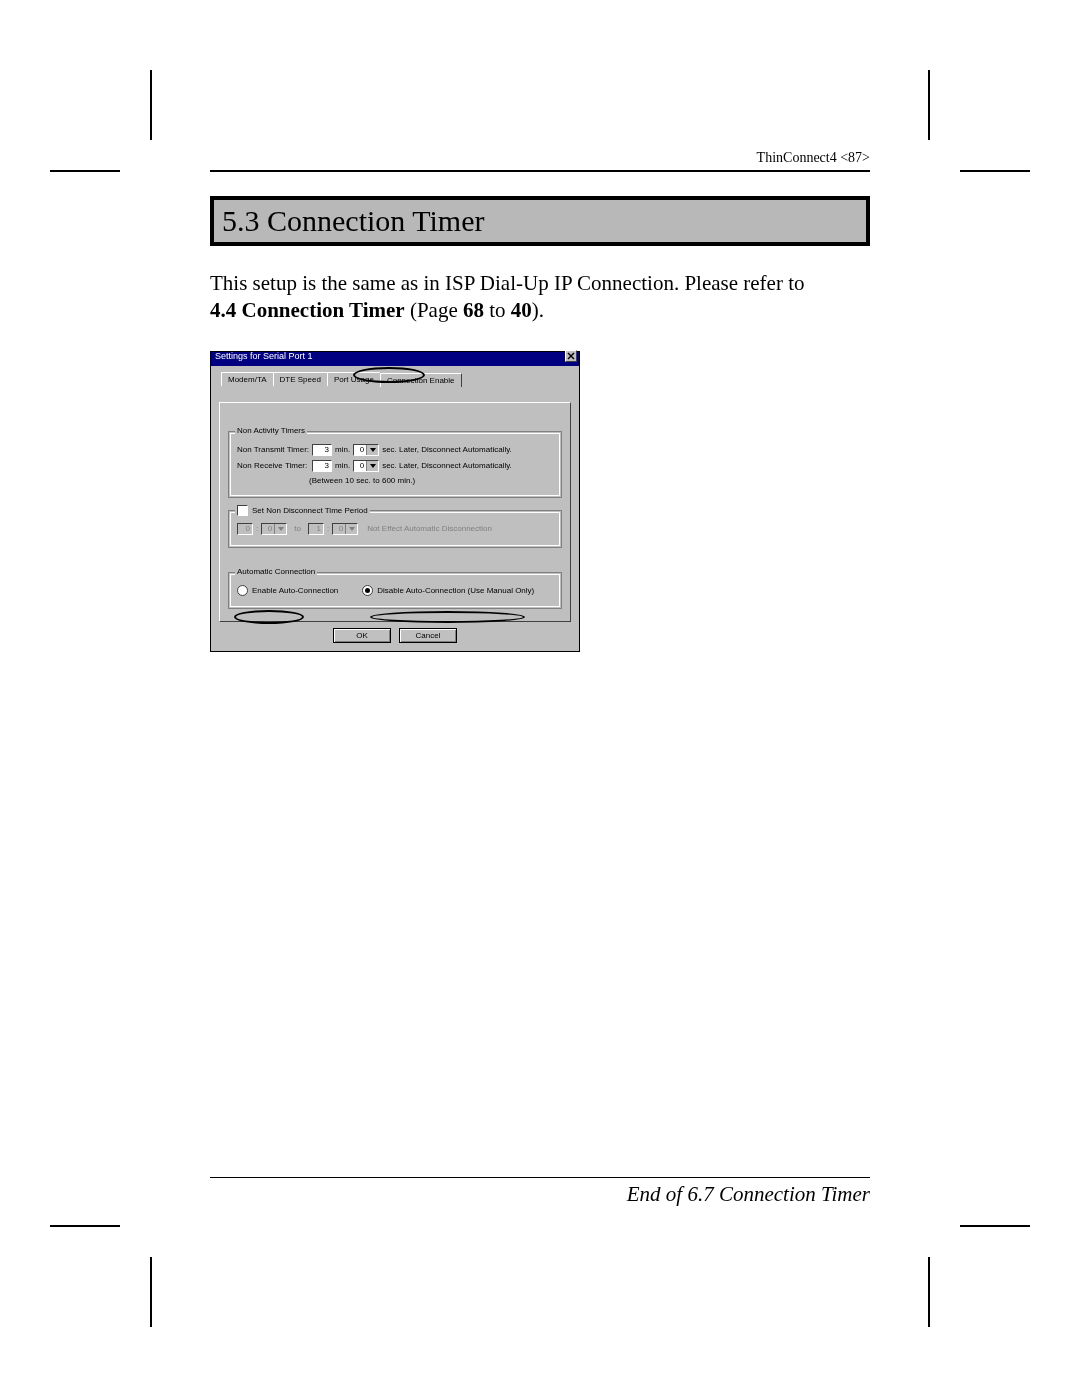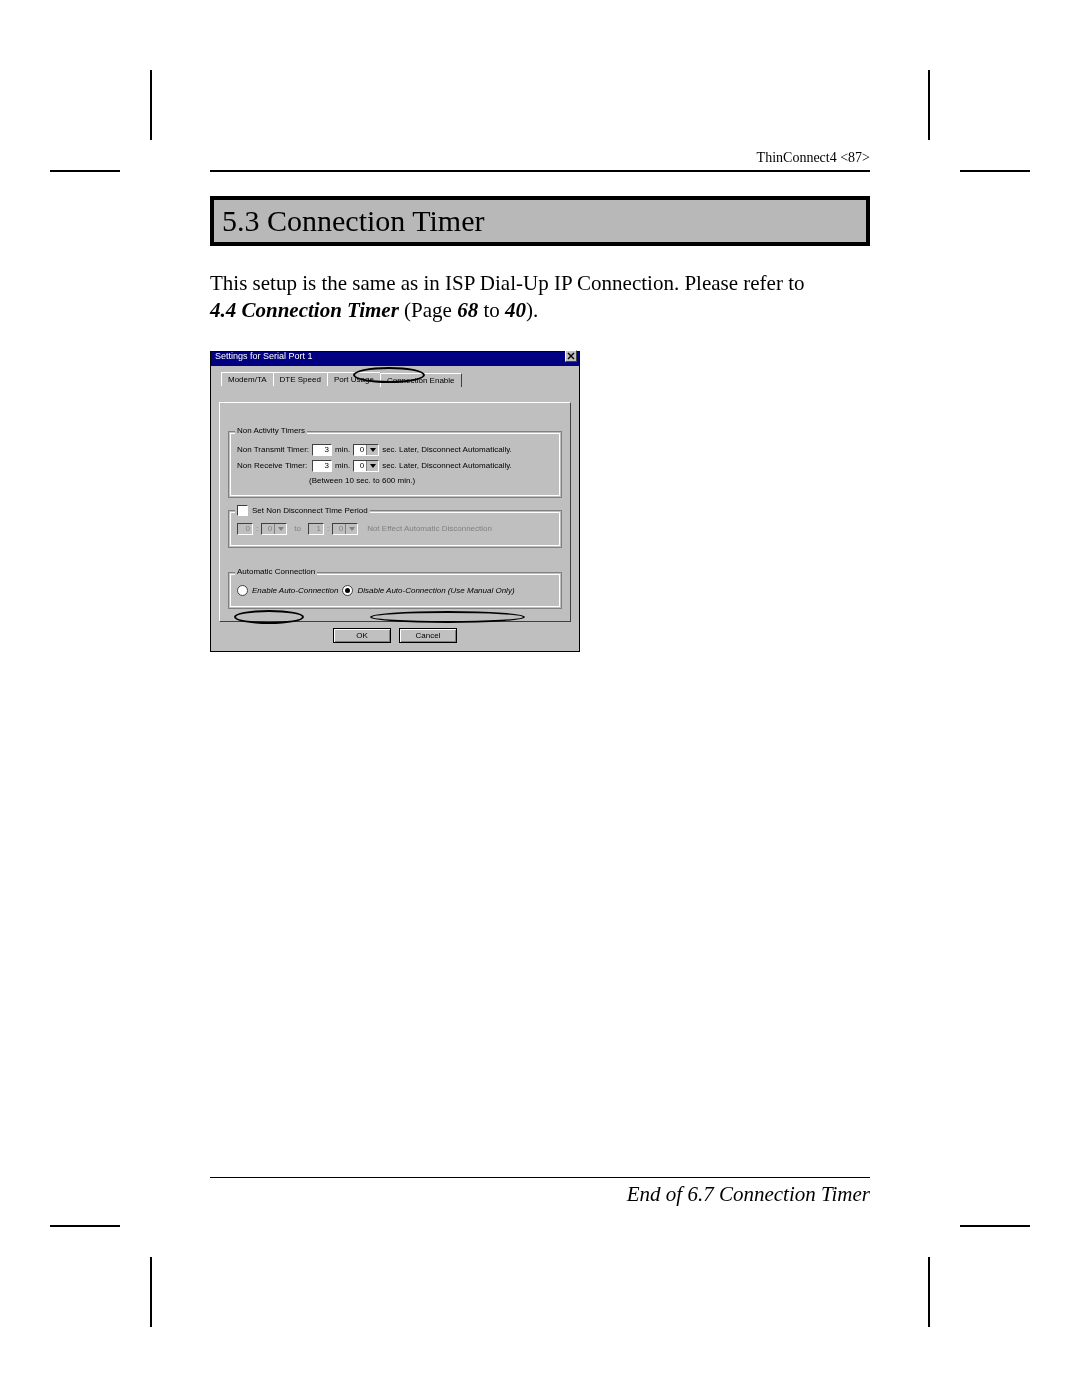--- a/index.html
+++ b/index.html
@@ -54,21 +54,21 @@
     background: #b8b8b8;
     border: 4px solid #000;
     padding: 4px 8px;
     font-size: 30px;
   }
   .body-text {
     margin-top: 24px;
     font-size: 21px;
     line-height: 1.3;
   }
-  .bold { font-weight: bold; font-style: italic; }
+  .bold { font-weight: bold; }
 
   .footer {
     margin-top: auto;
     text-align: right;
     font-style: italic;
     font-size: 21px;
     border-top: 1px solid #000;
     padding-top: 4px;
   }
 
@@ -390,21 +390,21 @@
                 </span>
             </span>
             <span style="margin-left:6px;">Not Effect Automatic Disconnection</span>
           </div>
         </div>
 
         <div style="height:12px;"></div>
 
         <div class="groupbox" style="margin-bottom:0;">
           <div class="group-legend">Automatic Connection</div>
-          <div class="row" style="gap:4px;font-style:italic;">
+          <div class="row" style="gap:24px;">
             <span style="display:flex; align-items:center;">
               <span class="radio"></span>
               <span>Enable Auto-Connection</span>
             </span>
             <span style="display:flex; align-items:center;">
               <span class="radio">
                   <span class="dot"></span>
                 </span>
               <span>Disable Auto-Connection (Use Manual Only)</span>
             </span>

